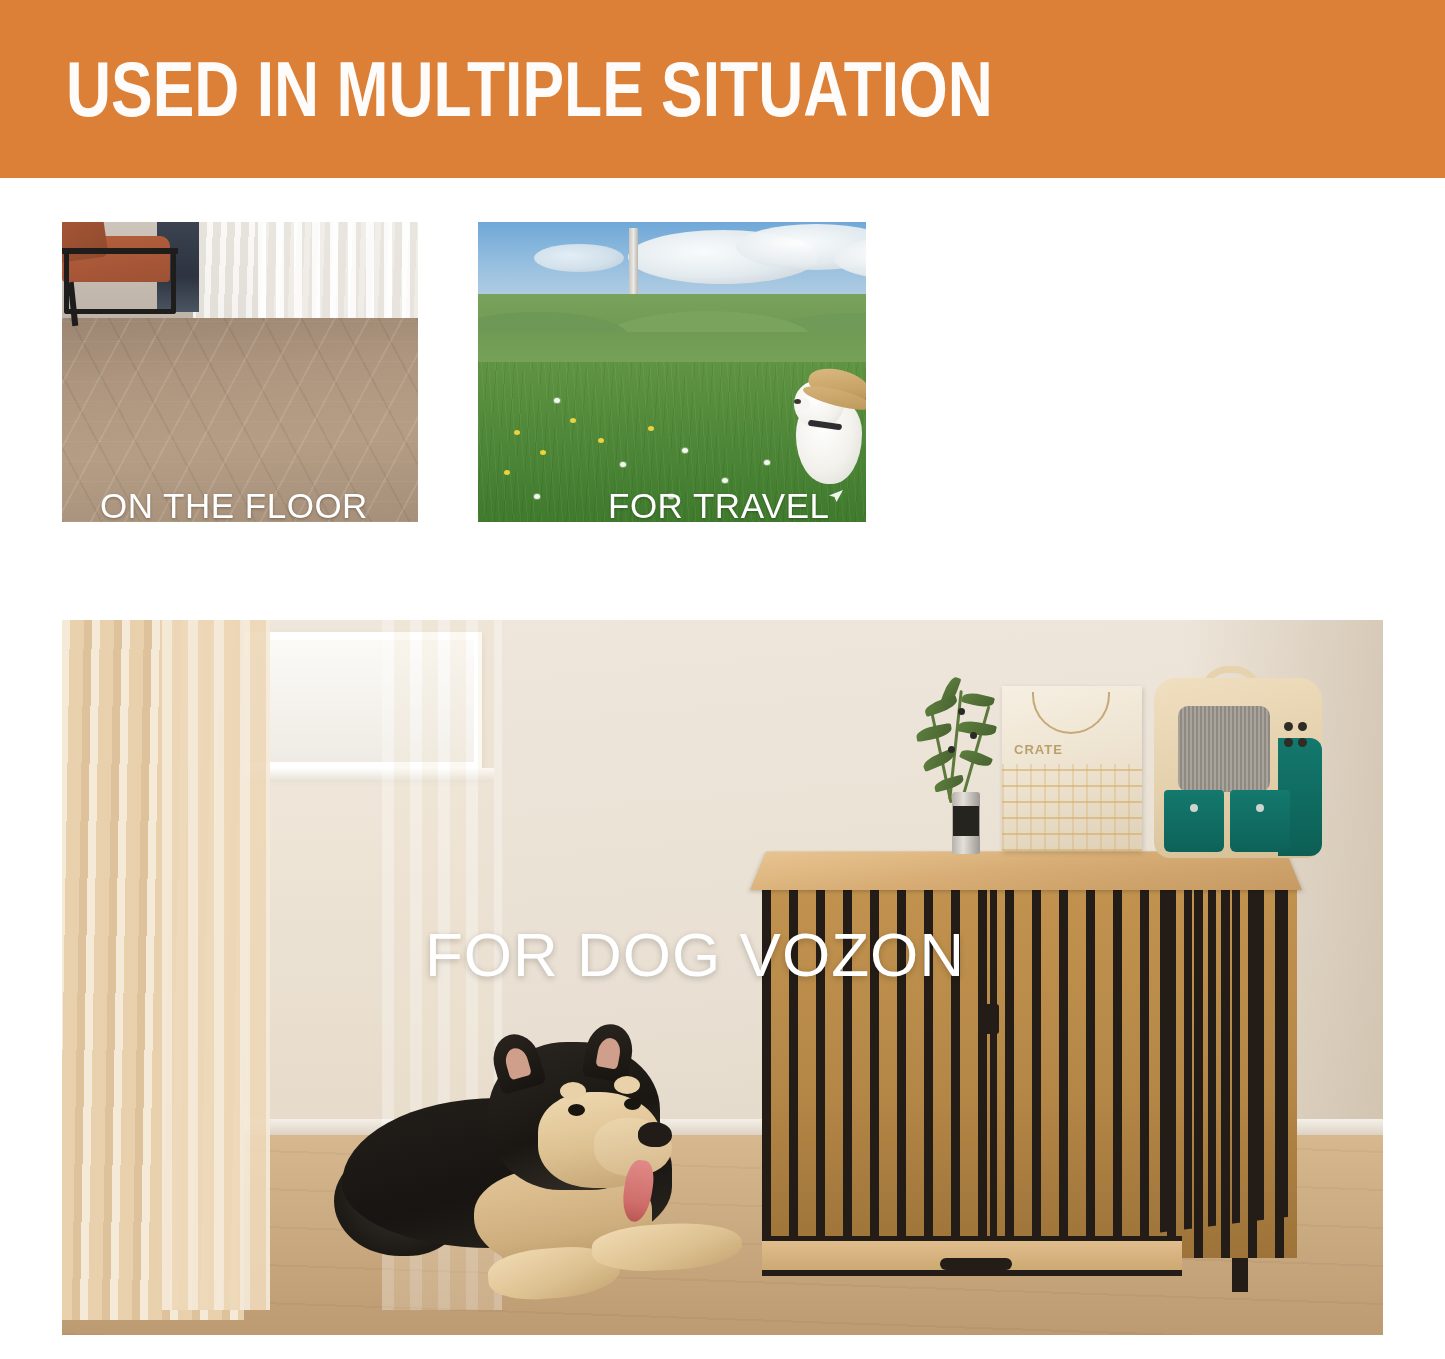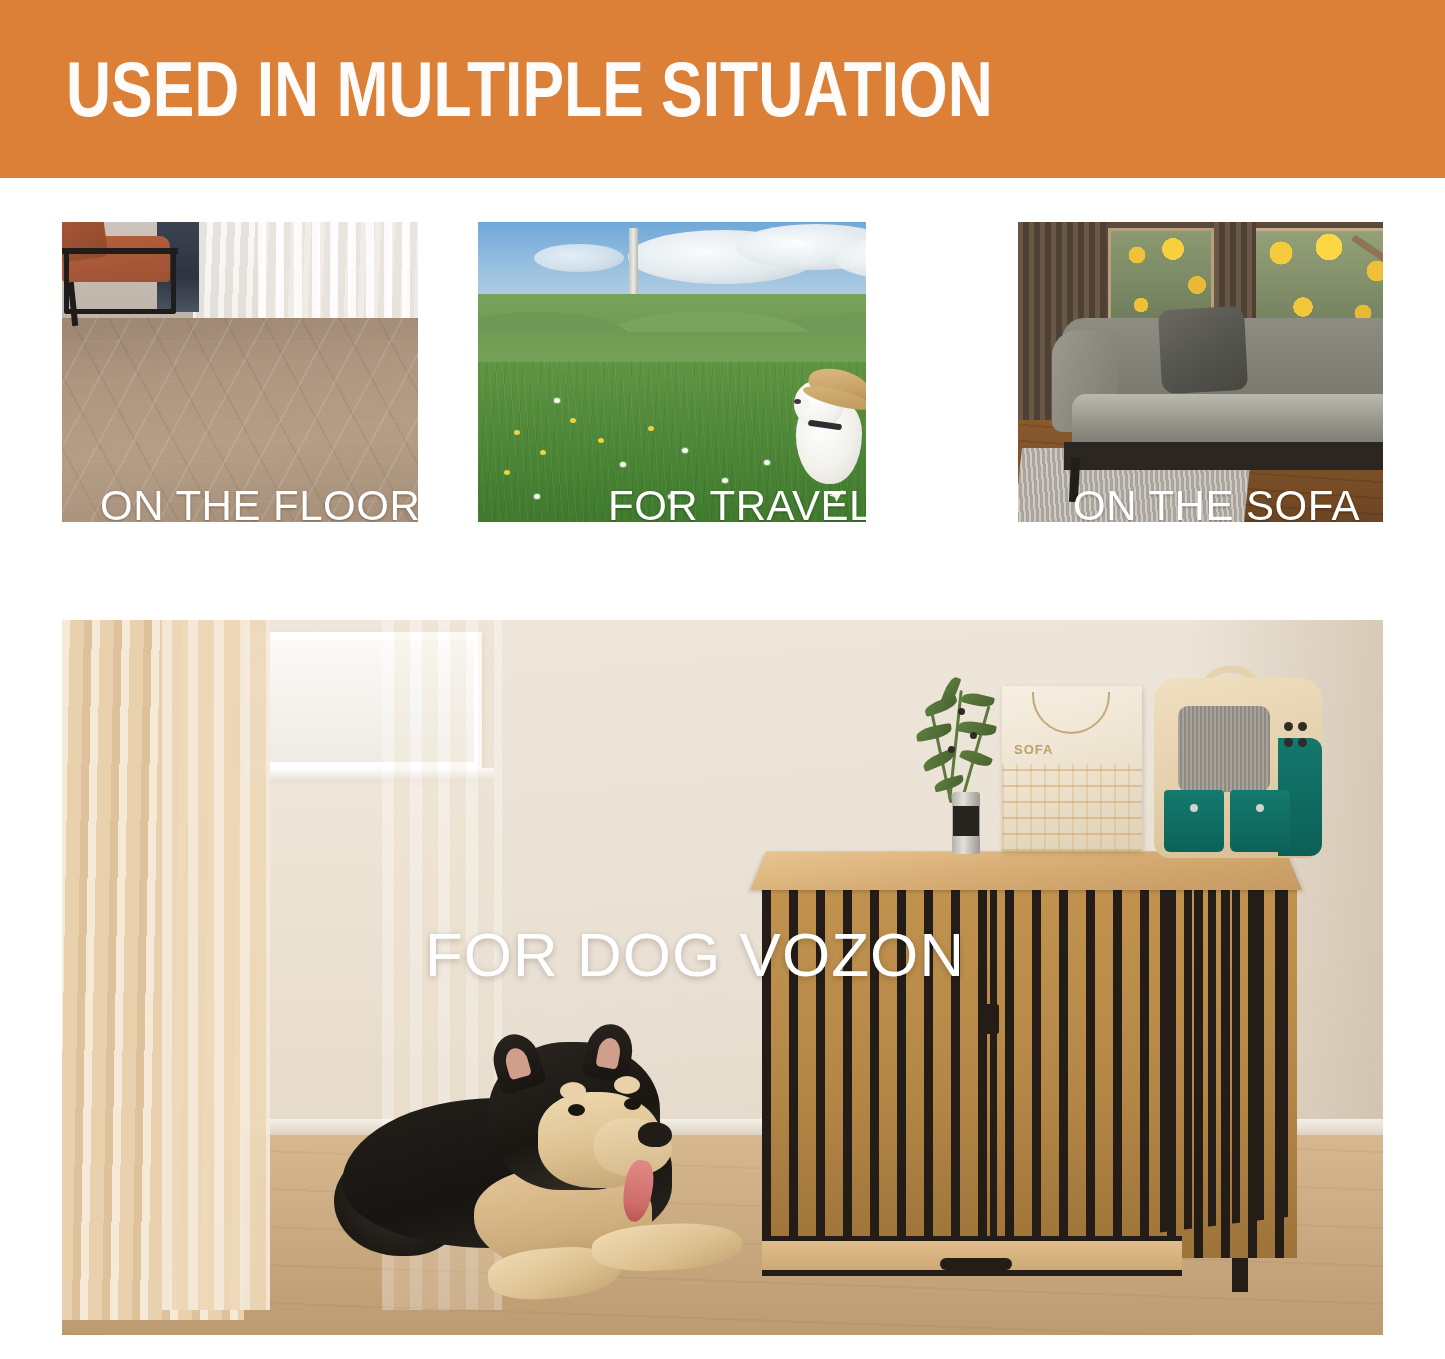--- a/index.html
+++ b/index.html
@@ -50,21 +50,21 @@
   }
   .card-1 { left: 62px;   width: 356px; }
   .card-2 { left: 478px;  width: 388px; }
   .card-3 { left: 1018px; width: 365px; }
 
   .scene { position: absolute; inset: 0; overflow: hidden; }
 
   .card-label {
     position: absolute;
     bottom: -4px;
-    font-size: 42px;
+    font-size: 35px;
     line-height: 40px;
     font-weight: 300;
     color: #ffffff;
     white-space: nowrap;
     text-shadow: 0 1px 3px rgba(0,0,0,0.30);
     letter-spacing: 0.5px;
     z-index: 5;
   }
   .label-1 { left: 38px; }
   .label-2 { left: 130px; }
@@ -654,39 +654,20 @@
       <div class="c2-dog-hat"></div>
       <div class="c2-dog-hat-brim"></div>
       <div class="c2-dog-collar"></div>
     </div>
     <div class="card-label label-2">FOR TRAVEL</div>
     <svg class="send-icon" viewBox="0 0 16 16">
       <polygon points="15,2 1,7.5 6.5,9 8.5,14" fill="#ffffff"></polygon>
     </svg>
   </div>
 
-  <div class="card card-3">
-    <div class="scene">
-      <div class="c3-wall"></div>
-      <div class="c3-win-1"></div>
-      <div class="c3-win-2"></div>
-      <div class="c3-branch"></div>
-      <div class="c3-drape"></div>
-      <div class="c3-mullion"></div>
-      <div class="c3-floor"></div>
-      <div class="c3-rug"></div>
-      <div class="c3-sofa-back"></div>
-      <div class="c3-pillow"></div>
-      <div class="c3-sofa-arm"></div>
-      <div class="c3-sofa-seat"></div>
-      <div class="c3-sofa-base"></div>
-      <div class="c3-leg"></div>
-    </div>
-    <div class="card-label label-3">ON THE SOFA</div>
-  </div>
 
 </div>
 
 <div class="hero">
 
   <div class="h-wall"></div>
   <div class="h-wall-right"></div>
   <div class="h-window-frame"></div>
   <div class="h-window-sill"></div>
   <div class="h-wallpanel"></div>
@@ -727,21 +708,21 @@
     <div class="berry" style="left:58px;top:38px;"></div>
     <div class="berry" style="left:70px;top:62px;"></div>
     <div class="berry" style="left:48px;top:76px;"></div>
   </div>
   <div class="vase">
     <div class="vase-label"></div>
   </div>
 
   <div class="bag">
     <div class="bag-handle"></div>
-    <div class="bag-brand">SOFA</div>
+    <div class="bag-brand">CRATE</div>
     <div class="bag-pattern"></div>
   </div>
 
   <div class="carrier">
     <div class="carrier-strap"></div>
     <div class="carrier-shell"></div>
     <div class="carrier-mesh"></div>
     <div class="carrier-side"></div>
     <div class="carrier-vent" style="left:130px;top:44px;"></div>
     <div class="carrier-vent" style="left:144px;top:44px;"></div>

